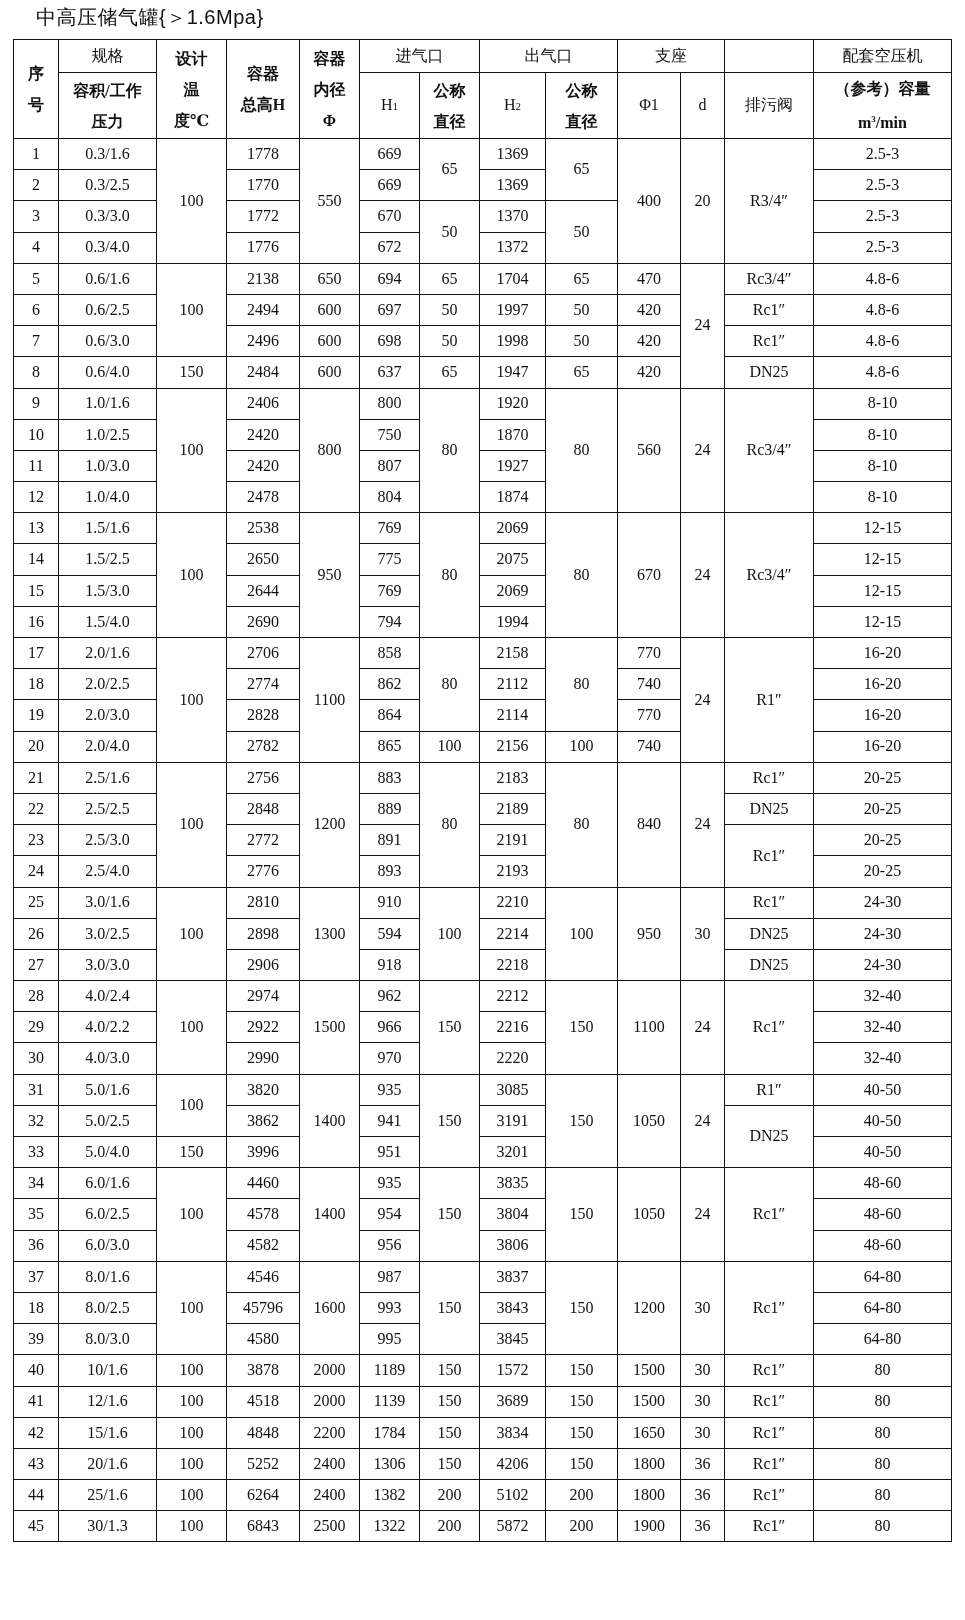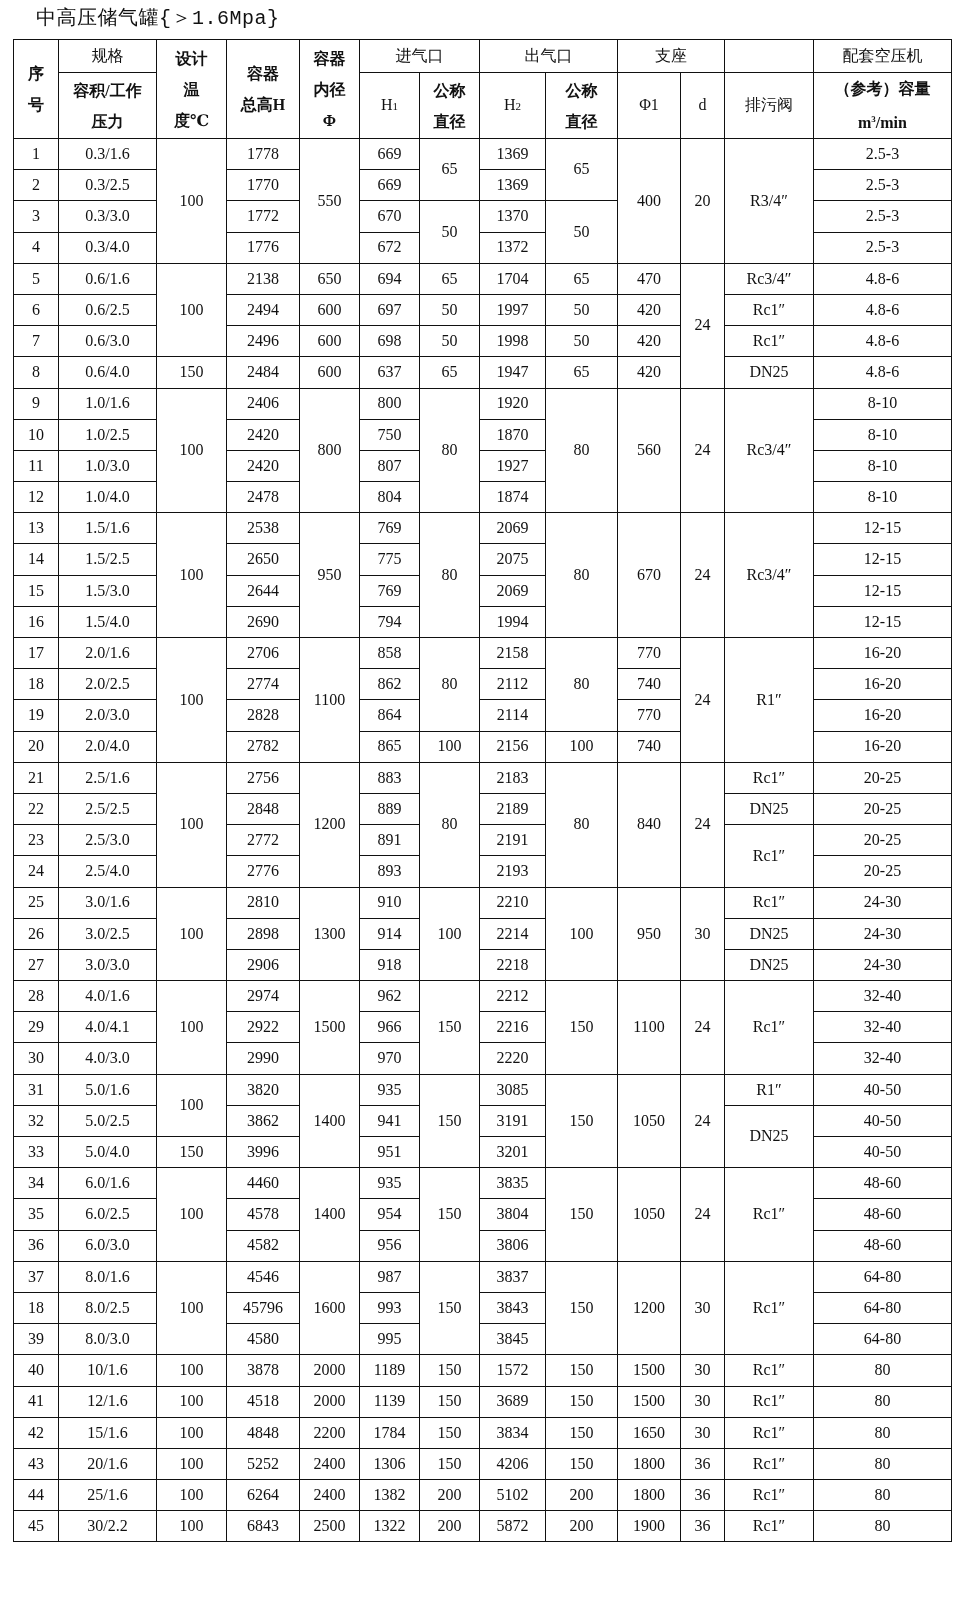--- a/index.html
+++ b/index.html
@@ -1,19 +1,19 @@
 <!DOCTYPE html>
 <html><head>
 <meta charset="utf-8">
 <style>
   html, body { margin:0; padding:0; background:#ffffff; }
   body { width:965px; height:1620px; position:relative; overflow:hidden;
          font-family:"DejaVu Serif","Liberation Serif",serif; color:#111; }
   .title { position:absolute; left:36px; top:4px; font-size:20px; letter-spacing:0.5px;
-           font-family:Liberation Mono, monospace; white-space:nowrap; }
+           font-family:Liberation Sans, sans-serif; white-space:nowrap; }
   table.spec { position:absolute; left:13px; top:39px; border-collapse:collapse;
                table-layout:fixed; width:938px;
                font-family:"Liberation Serif","DejaVu Serif",serif; font-size:16px; }
   table.spec td, table.spec th { border:1.6px solid #111; text-align:center; vertical-align:middle;
                padding:0; font-weight:normal; line-height:1.15; overflow:hidden; }
   table.spec thead tr.h1 th { height:32px; }
   table.spec thead tr.h2 th { height:62px; }
   table.spec tbody td { height:30.2px; }
   th .stack { display:block; line-height:31px;font-weight:bold; }
   sub.s { font-size:11px; vertical-align:baseline; }
@@ -363,52 +363,52 @@
         <td rowspan="3">100</td>
         <td rowspan="3">950</td>
         <td rowspan="3">30</td>
         <td>Rc1″</td>
         <td>24-30</td>
       </tr>
       <tr>
         <td>26</td>
         <td>3.0/2.5</td>
         <td>2898</td>
-        <td>914</td>
+        <td>594</td>
         <td>2214</td>
         <td>DN25</td>
         <td>24-30</td>
       </tr>
       <tr>
         <td>27</td>
         <td>3.0/3.0</td>
         <td>2906</td>
         <td>918</td>
         <td>2218</td>
         <td>DN25</td>
         <td>24-30</td>
       </tr>
       <tr>
         <td>28</td>
-        <td>4.0/1.6</td>
+        <td>4.0/2.4</td>
         <td rowspan="3">100</td>
         <td>2974</td>
         <td rowspan="3">1500</td>
         <td>962</td>
         <td rowspan="3">150</td>
         <td>2212</td>
         <td rowspan="3">150</td>
         <td rowspan="3">1100</td>
         <td rowspan="3">24</td>
         <td rowspan="3">Rc1″</td>
         <td>32-40</td>
       </tr>
       <tr>
         <td>29</td>
-        <td>4.0/4.1</td>
+        <td>4.0/2.2</td>
         <td>2922</td>
         <td>966</td>
         <td>2216</td>
         <td>32-40</td>
       </tr>
       <tr>
         <td>30</td>
         <td>4.0/3.0</td>
         <td>2990</td>
         <td>970</td>
@@ -580,21 +580,21 @@
         <td>200</td>
         <td>5102</td>
         <td>200</td>
         <td>1800</td>
         <td>36</td>
         <td>Rc1″</td>
         <td>80</td>
       </tr>
       <tr>
         <td>45</td>
-        <td>30/2.2</td>
+        <td>30/1.3</td>
         <td>100</td>
         <td>6843</td>
         <td>2500</td>
         <td>1322</td>
         <td>200</td>
         <td>5872</td>
         <td>200</td>
         <td>1900</td>
         <td>36</td>
         <td>Rc1″</td>

